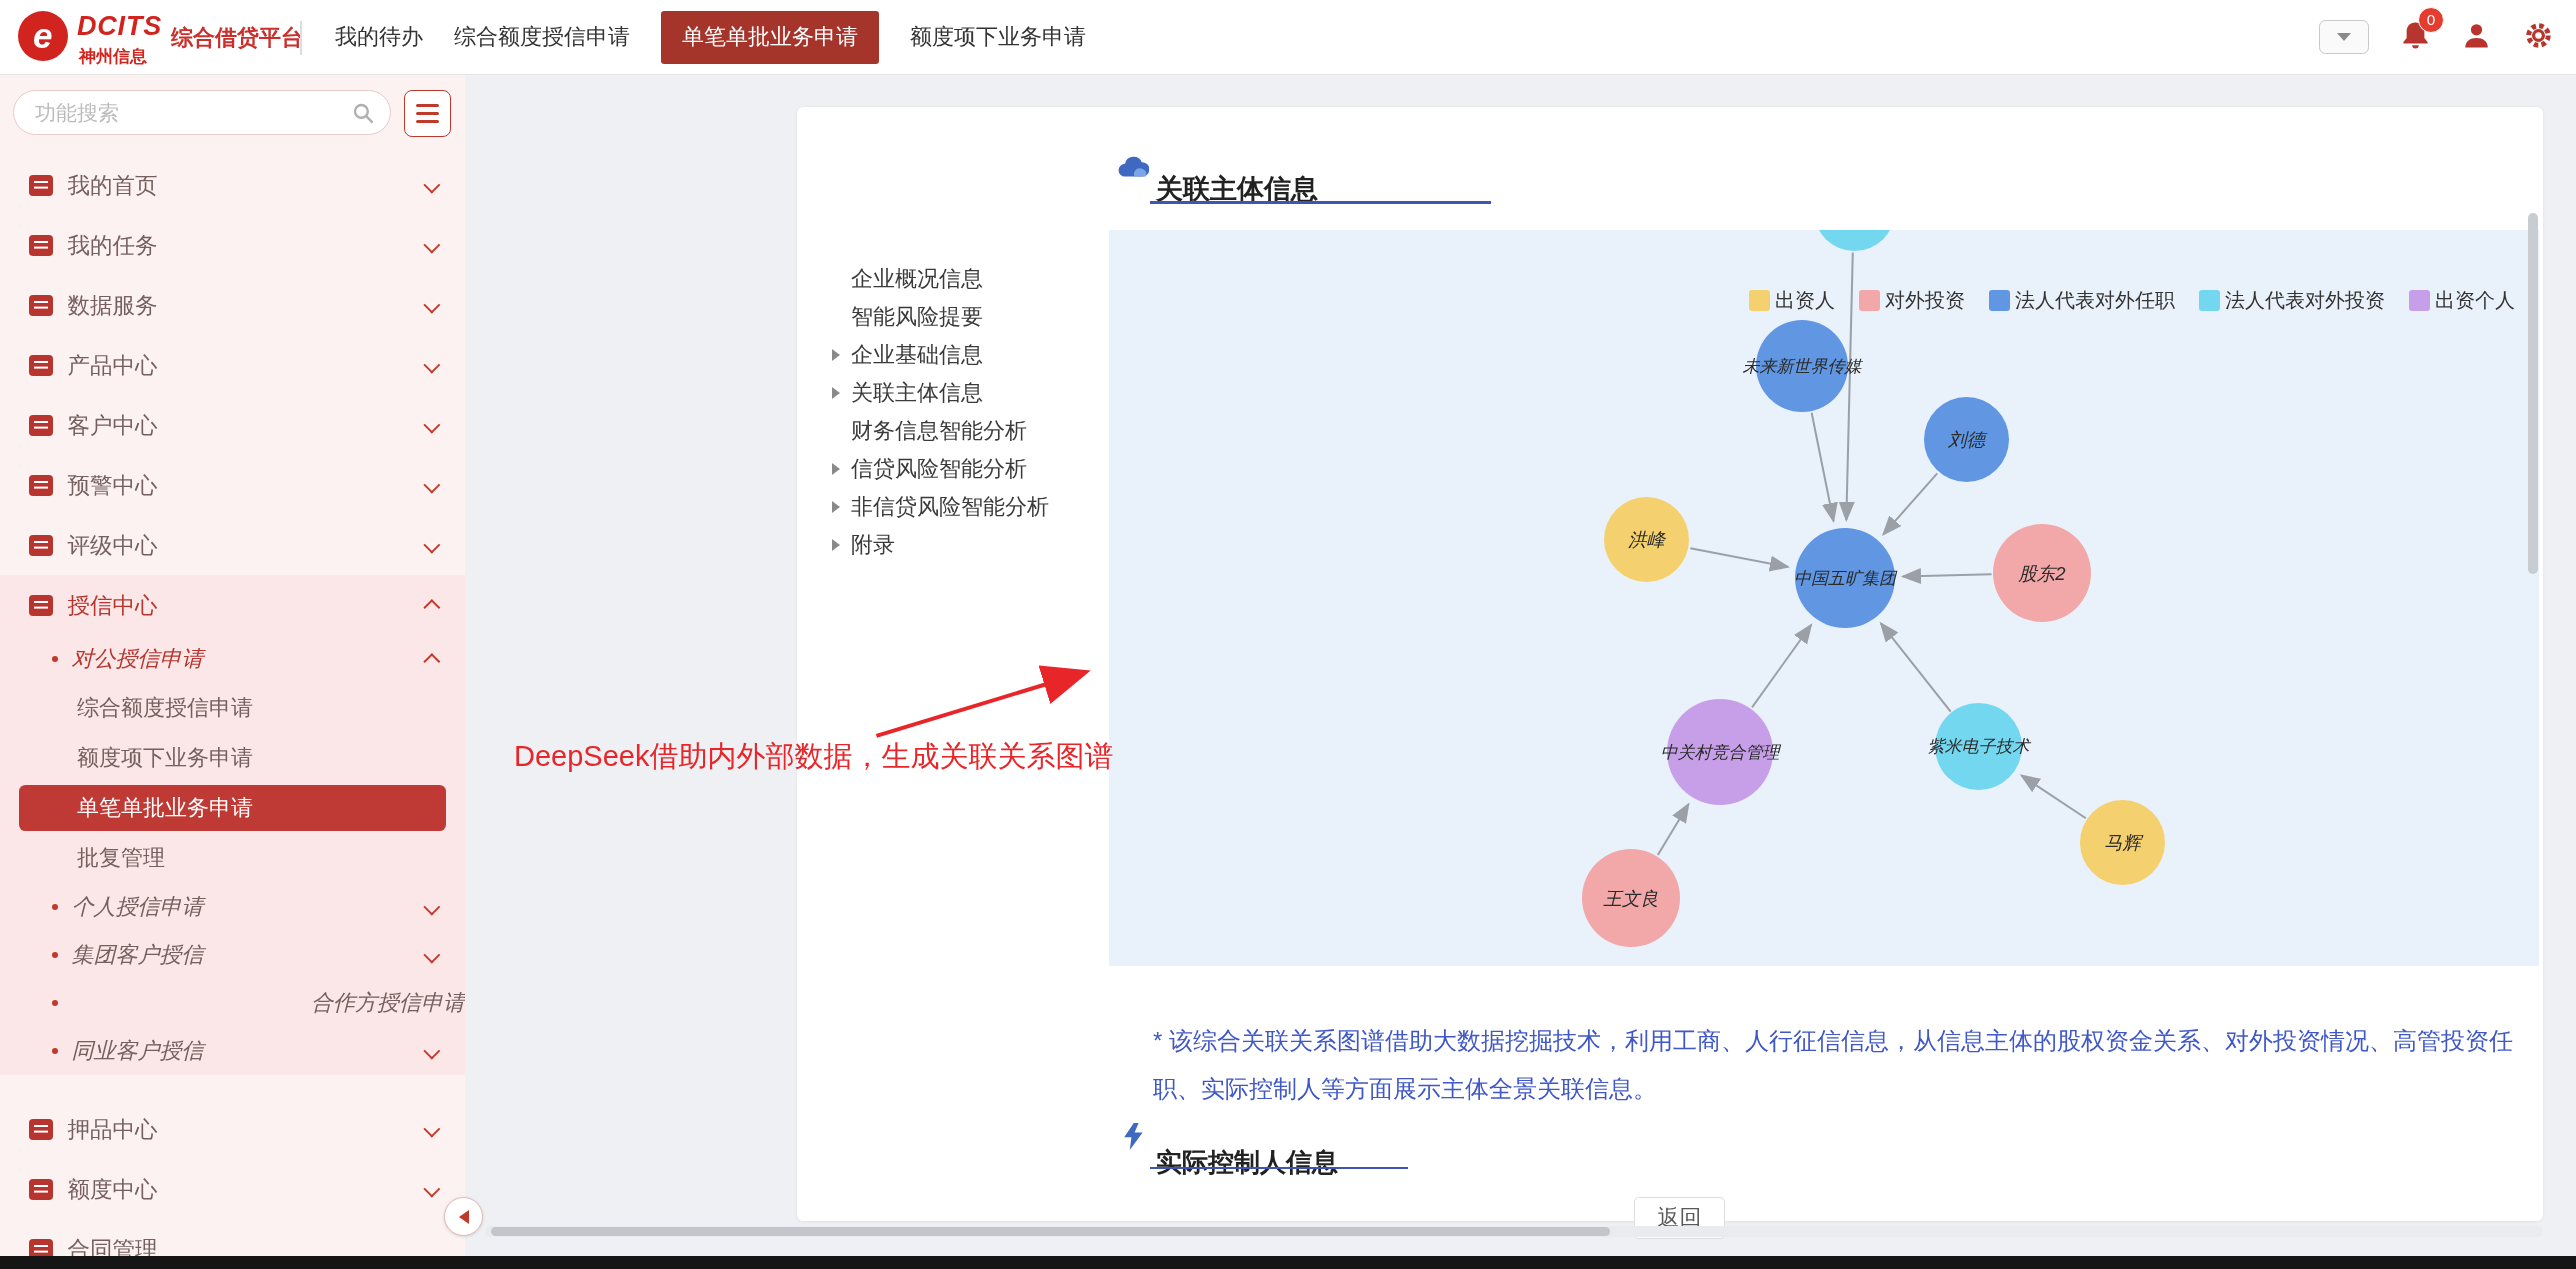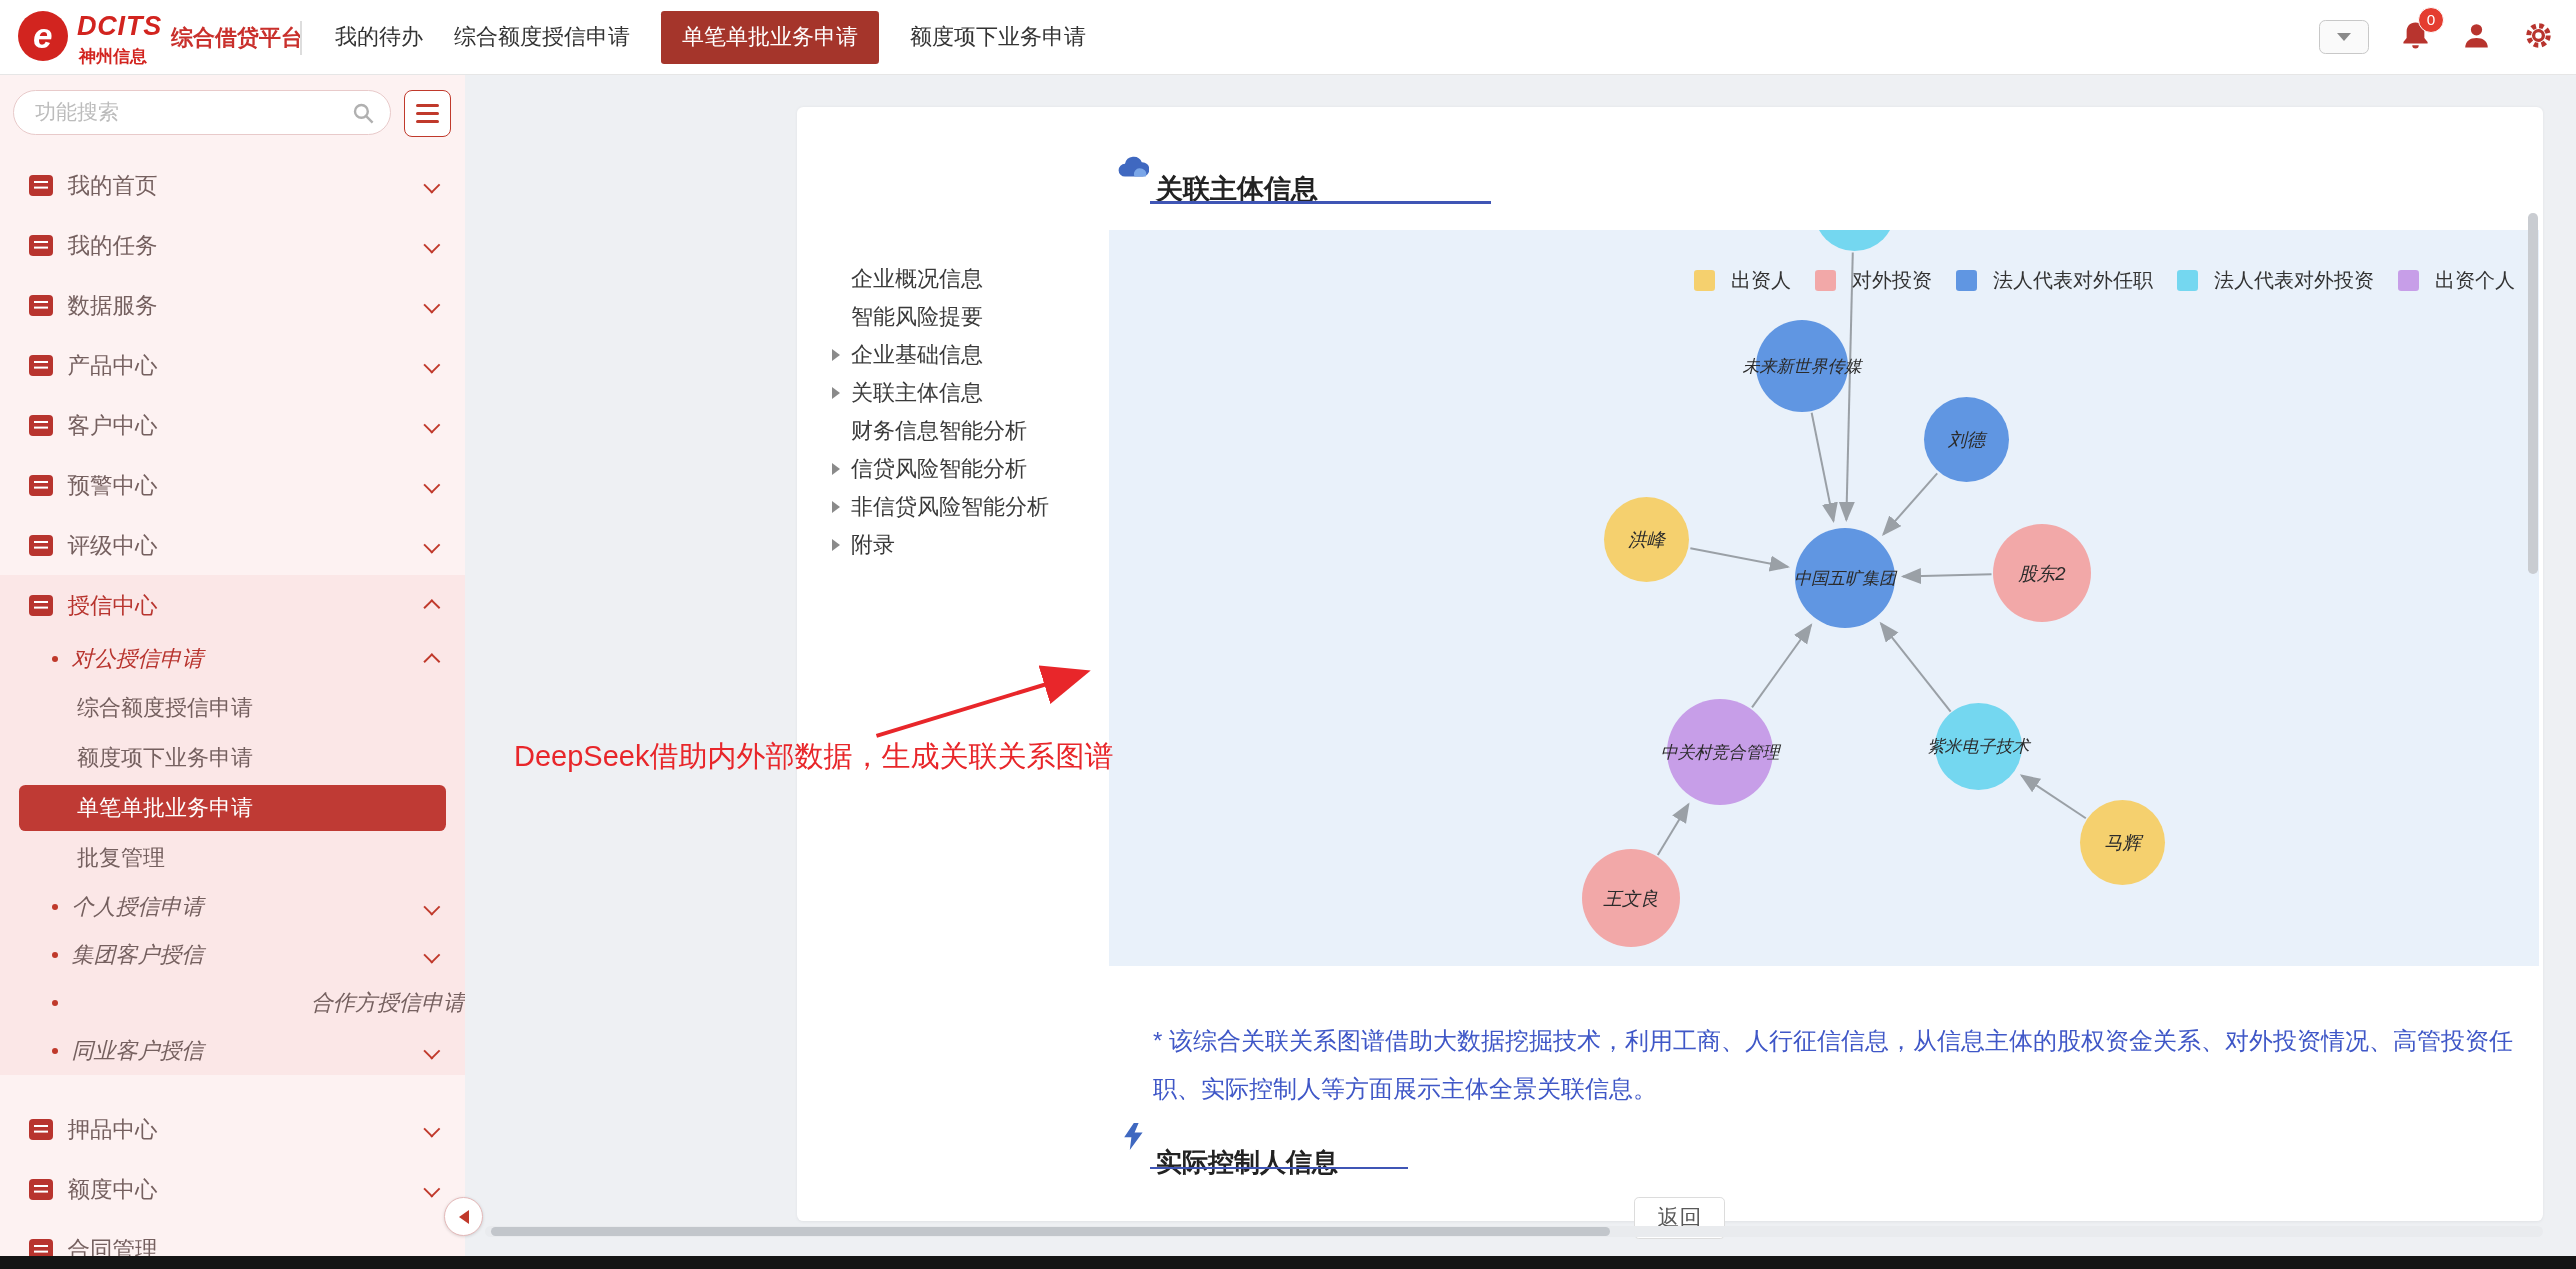--- a/index.html
+++ b/index.html
@@ -25,21 +25,21 @@
     align-items:center;justify-content:center;background:#fafafa;}
   .caret{width:0;height:0;border-left:7.2px solid transparent;border-right:7.2px solid transparent;border-top:8px solid #8a8a8a;}
   .bell-wrap{position:relative;}
   .badge{position:absolute;top:-13px;right:-14.5px;min-width:24px;height:24px;border-radius:13px;
     background:#e43d30;color:#fff;font-size:15.3px;line-height:24px;text-align:center;border:1.6px solid #fff;}
 
   
   .sidebar{position:absolute;left:0;top:74px;width:465px;height:1196px;background:#fdf2f2;z-index:4;overflow:hidden;}
   .search-wrap{position:absolute;left:13px;top:16px;width:378px;height:45px;}
   .search-input{width:100%;height:100%;box-sizing:border-box;border:0.8px solid #e8caca;border-radius:22.5px;
-    background:#fff;padding:0 52px 0 21px;font-size:21px;color:#1d4ed8;outline:none;font-family:Liberation Serif, serif;}
+    background:#fff;padding:0 52px 0 21px;font-size:21px;color:#1d4ed8;outline:none;font-family:Liberation Sans, sans-serif;}
   .search-input::placeholder{color:#bcbcbc;}
   .search-icon{position:absolute;right:16px;top:10.5px;}
   .menu-toggle-btn{position:absolute;left:404px;top:16px;width:45px;height:45px;border:1.6px solid #c0392b;
     border-radius:8px;background:#fff;display:flex;flex-direction:column;align-items:center;justify-content:center;gap:4.8px;}
   .menu-toggle-btn i{display:block;width:22.5px;height:3.2px;background:#c0392b;border-radius:1.6px;}
   .menu{position:absolute;left:0;right:0;top:81px;bottom:0;overflow:hidden;}
   .mrow{display:flex;align-items:center;position:relative;cursor:pointer;}
   .l1{height:60px;padding-left:29px;font-size:22.5px;color:#75605f;}
   .l2{height:48px;padding-left:52px;font-size:22px;color:#75605f;font-style:italic;}
   .l3{height:50px;padding-left:77px;font-size:22px;color:#75605f;}
@@ -73,21 +73,21 @@
   .toc{position:absolute;left:54px;top:153px;width:258px;}
   .toc-item{height:38px;display:flex;align-items:center;font-size:22px;color:#3a3a3a;position:relative;cursor:pointer;}
   .toc-arrow{position:absolute;left:-19.3px;width:0;height:0;border-top:6.4px solid transparent;
     border-bottom:6.4px solid transparent;border-left:8px solid #8a8a8a;}
 
   .sec-icon{position:absolute;}
   .sec1-title{position:absolute;left:359px;top:42px;font-size:27px;font-weight:bold;color:#222;}
   .sec1-underline{position:absolute;left:353px;top:94px;width:341px;height:3.2px;background:#3f55b5;}
   .graph{position:absolute;left:312px;top:123px;width:1430px;height:736px;background:#e9f1fa;overflow:hidden;}
   .legend{position:absolute;top:37px;right:24px;display:flex;align-items:center;gap:24px;z-index:3;}
-  .legend-item{display:flex;align-items:center;gap:16px;}
+  .legend-item{display:flex;align-items:center;gap:5px;margin-top:20px;}
   .legend-sq{width:21px;height:21px;border-radius:3.2px;}
   .legend-label{font-size:20px;color:#333;}
   #edges-svg{position:absolute;left:0;top:0;}
   .nodes-layer{position:absolute;left:0;top:0;width:100%;height:100%;}
   .graph-node{position:absolute;border-radius:50%;display:flex;align-items:center;justify-content:center;
     font-style:italic;font-size:18.5px;color:#2b2b2b;white-space:nowrap;cursor:pointer;}
   .note{position:absolute;left:356px;top:886px;width:1379px;font-size:24px;line-height:48px;color:#3f57c7;}
   .sec2-title{position:absolute;left:359px;top:1016px;font-size:26px;font-weight:bold;color:#222;}
   .sec2-underline{position:absolute;left:353px;top:1060px;width:258px;height:2.4px;background:#3f55b5;}
   .back-btn{position:absolute;left:837px;top:1090px;width:89px;height:40px;background:#fff;

